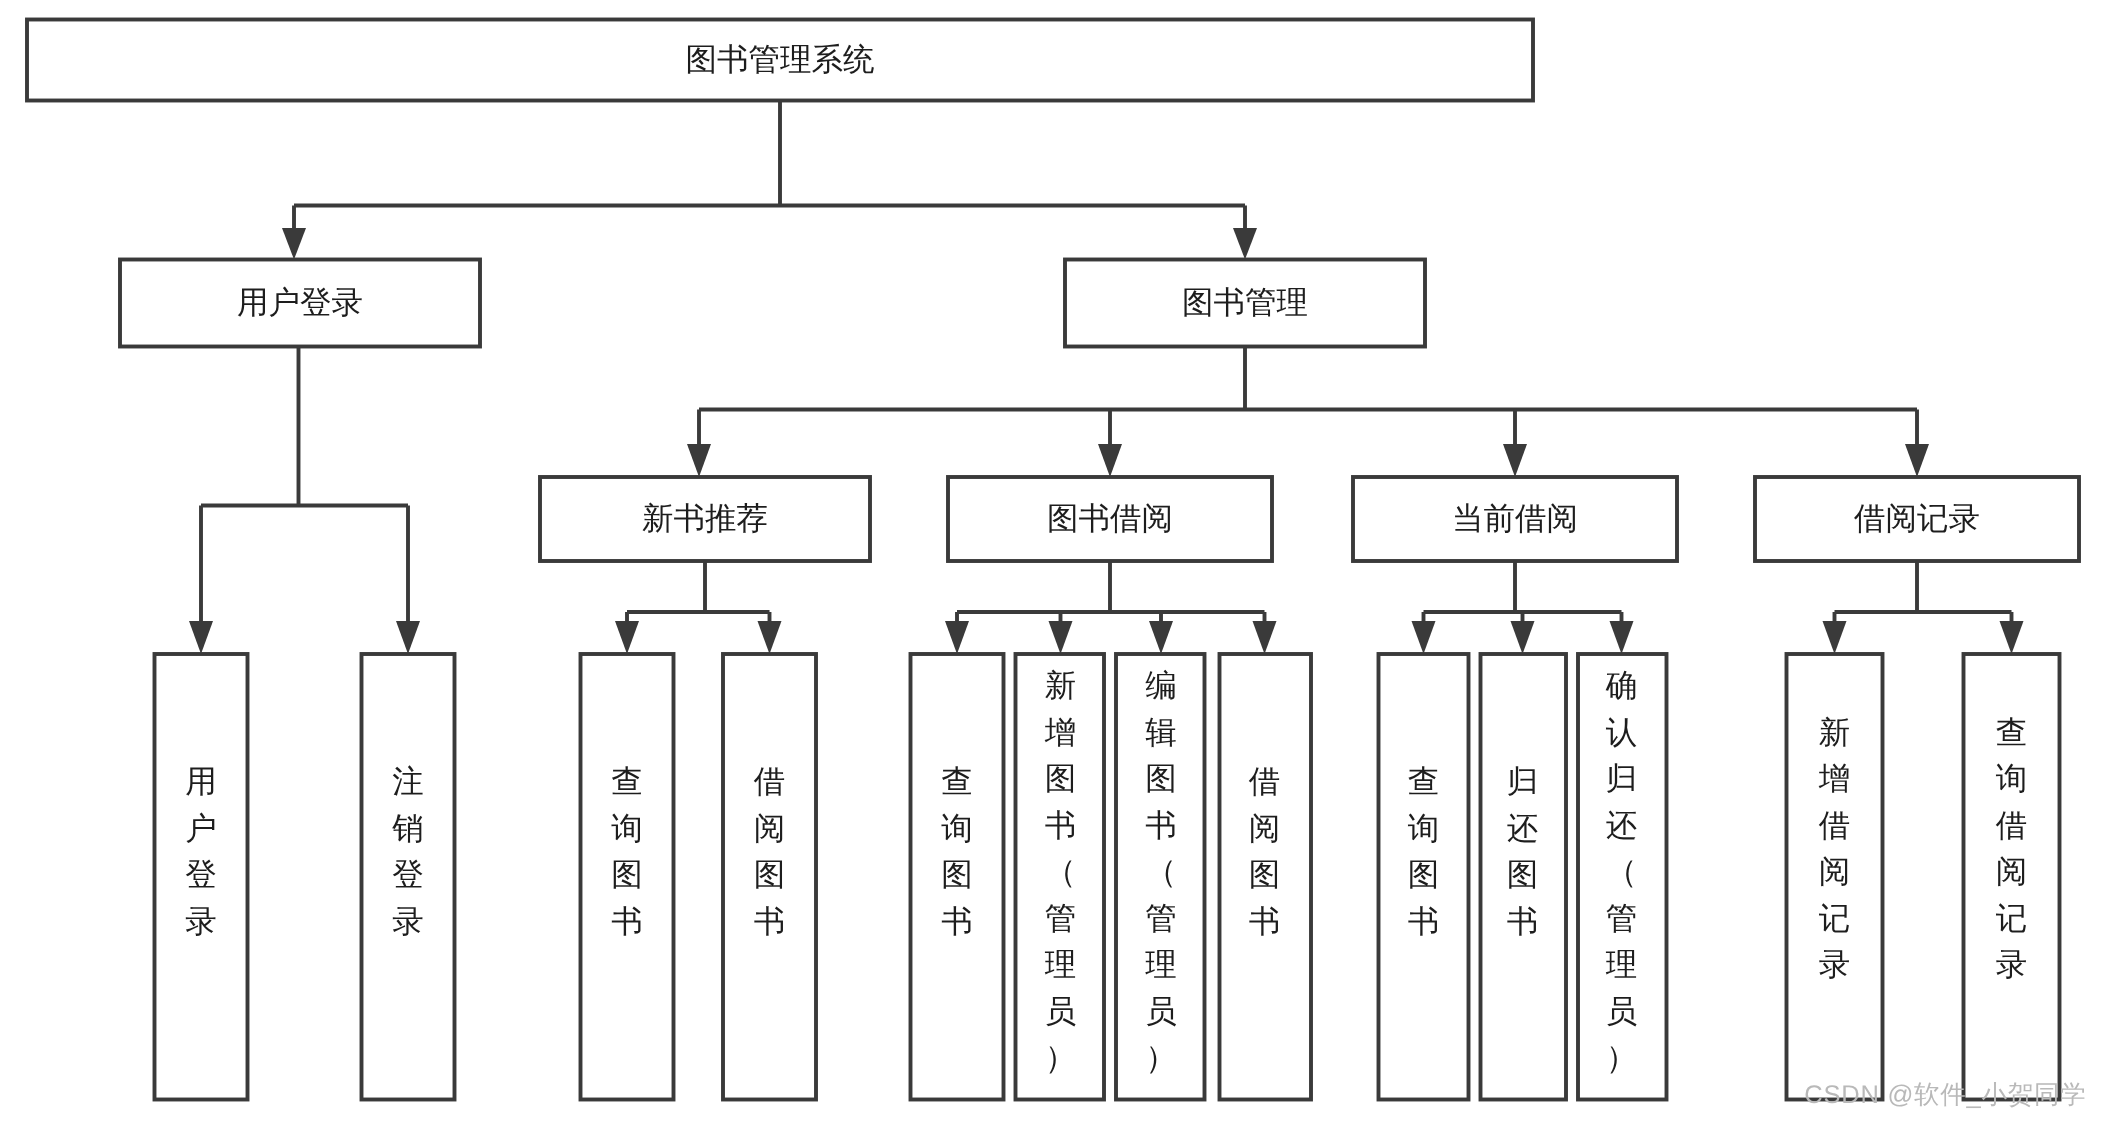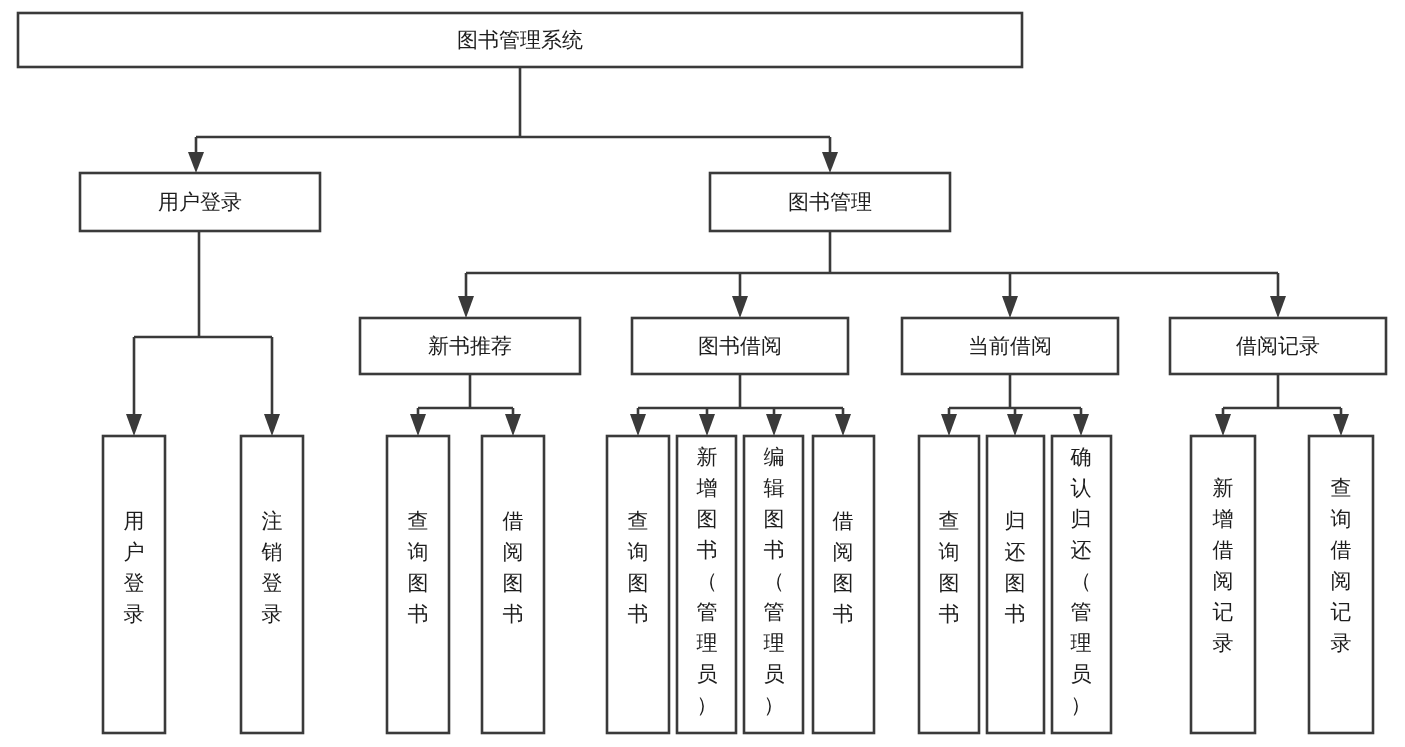--- a/index.html
+++ b/index.html
@@ -216,13 +216,14 @@
       <rect class="node-box" x="1191" y="436" width="64" height="297"></rect>
       <text class="node-label-v" x="1223" y="495"><tspan x="1223" y="495">新</tspan><tspan x="1223" y="526">增</tspan><tspan x="1223" y="557">借</tspan><tspan x="1223" y="588">阅</tspan><tspan x="1223" y="619">记</tspan><tspan x="1223" y="650">录</tspan></text>
     </g>
     <g>
       <rect class="node-box" x="1309" y="436" width="64" height="297"></rect>
       <text class="node-label-v" x="1341" y="495"><tspan x="1341" y="495">查</tspan><tspan x="1341" y="526">询</tspan><tspan x="1341" y="557">借</tspan><tspan x="1341" y="588">阅</tspan><tspan x="1341" y="619">记</tspan><tspan x="1341" y="650">录</tspan></text>
     </g>
 
   </svg>
 
+  <div class="watermark">CSDN @软件_小贺同学</div>
 </div>
 
 </body></html>

